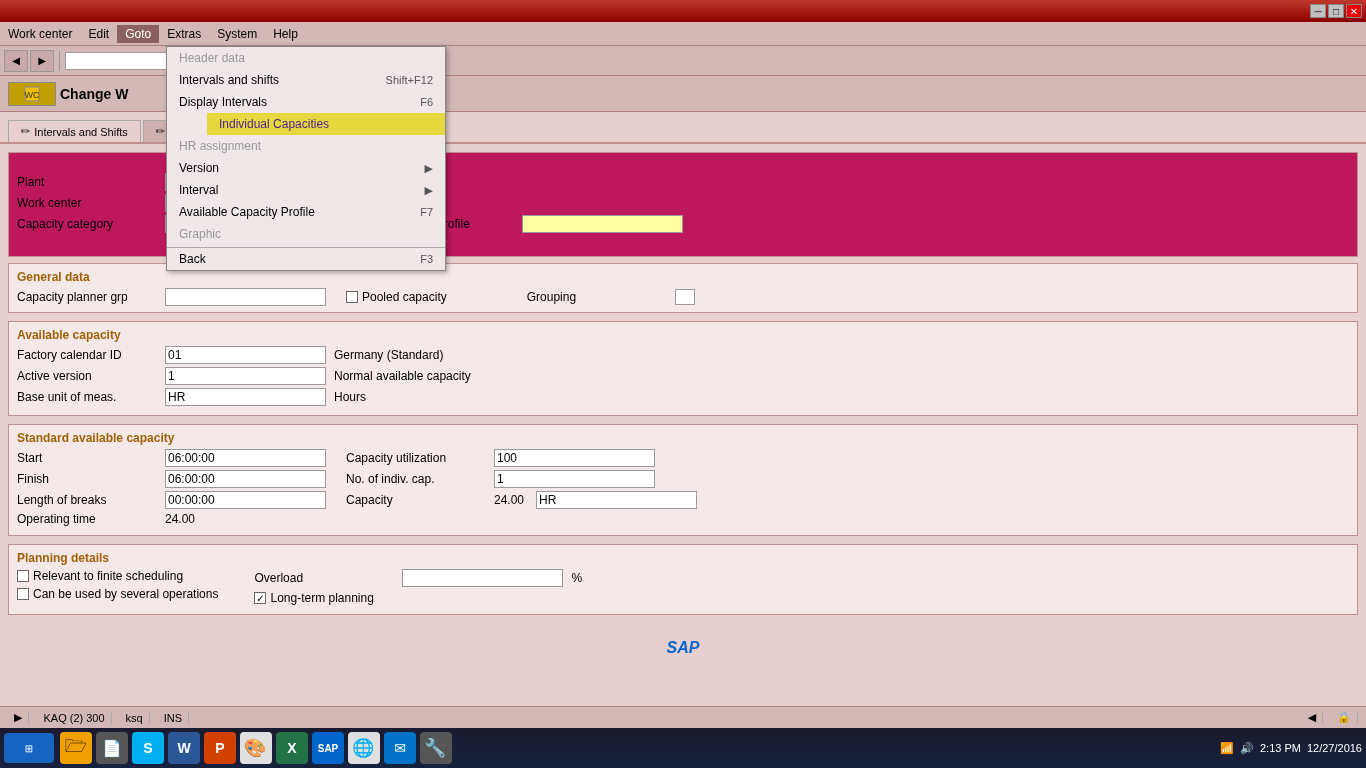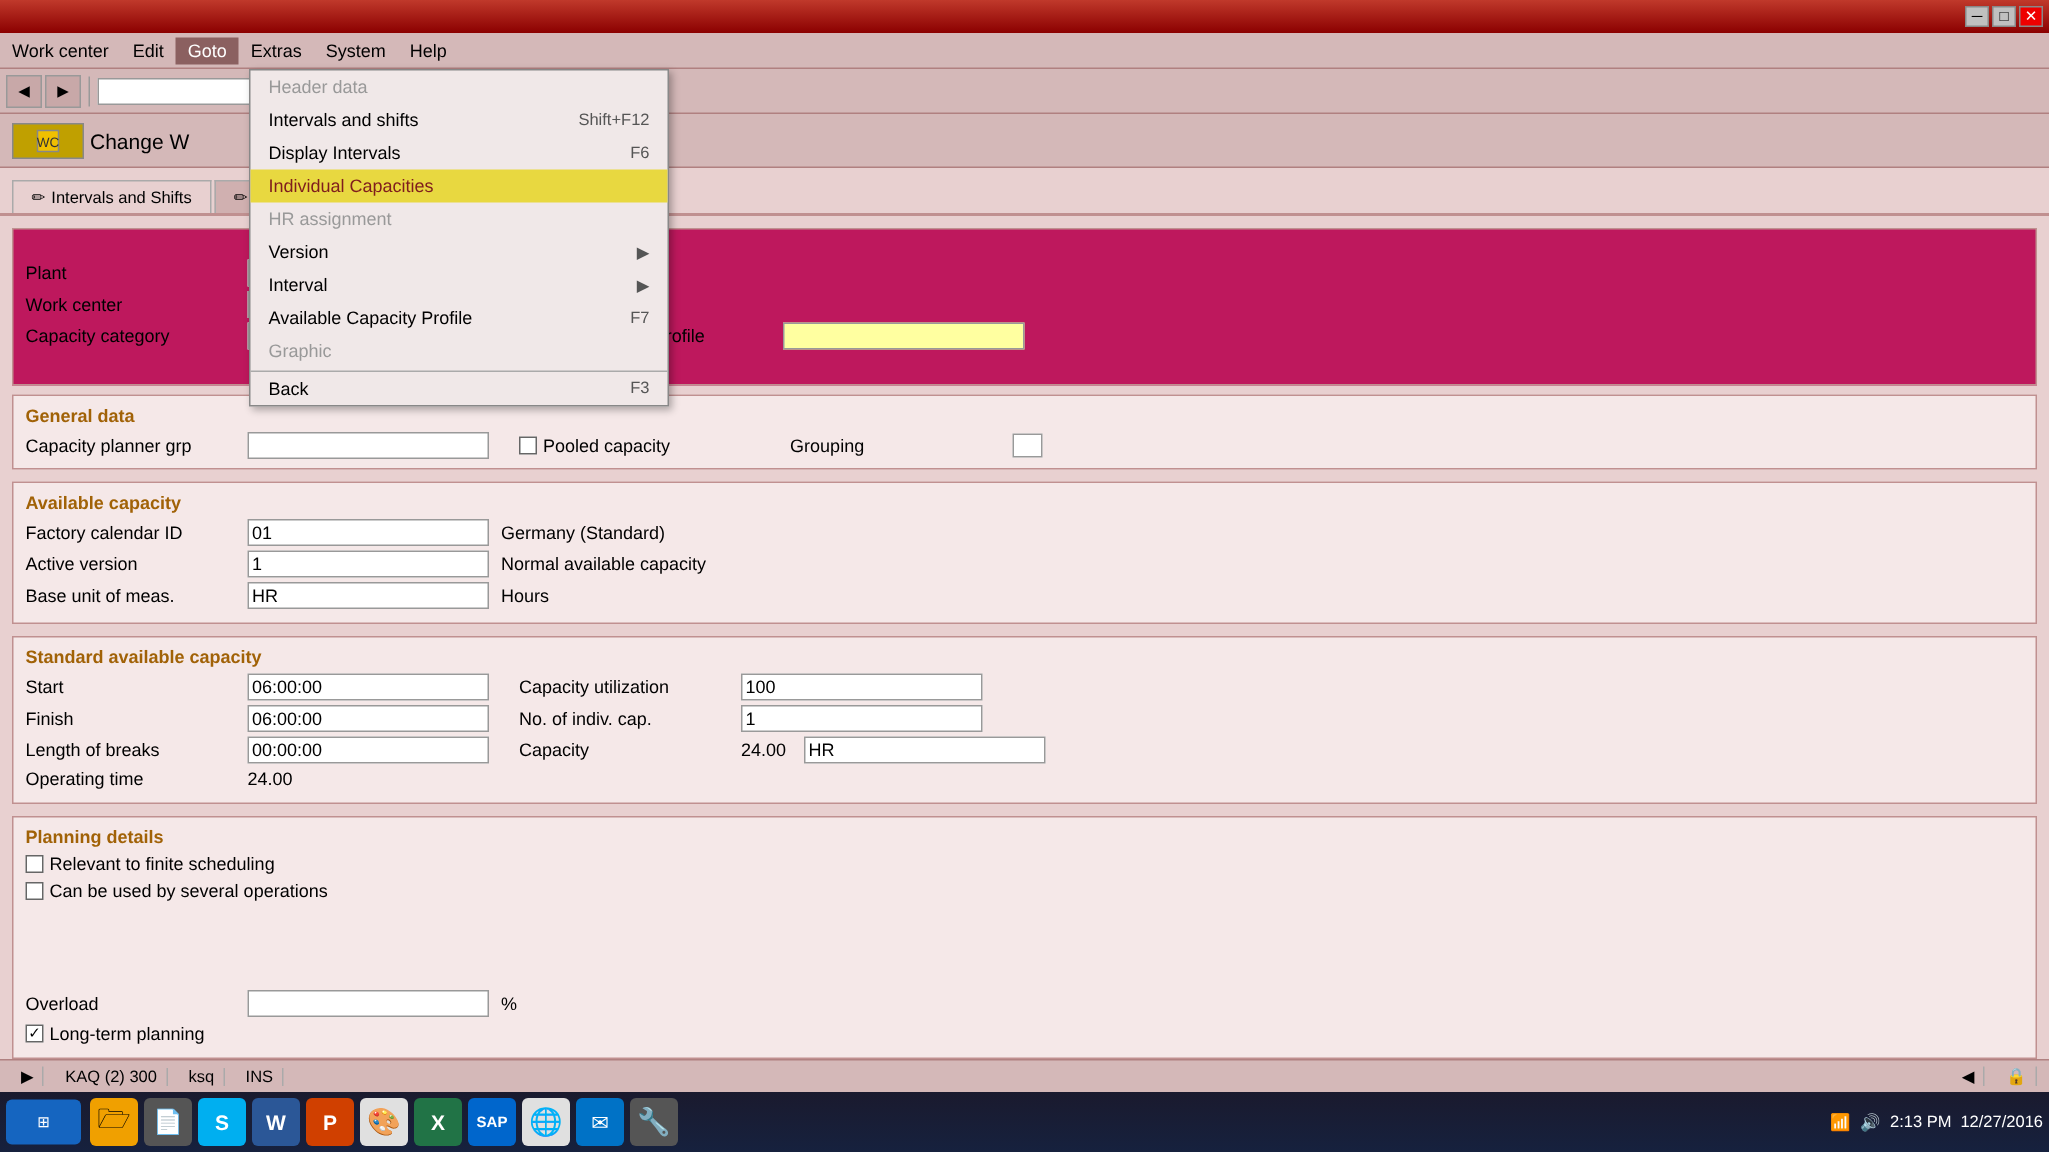--- a/index.html
+++ b/index.html
@@ -61,21 +61,22 @@
     .dropdown-item {
       padding: 4px 12px;
       cursor: pointer;
       display: flex;
       justify-content: space-between;
       align-items: center;
       font-size: 12px;
     }
     .dropdown-item.highlighted {
       background: #e8d840;
-      color: #7f1d1d;
+      color: #4c1d95;
+      margin-left: 40px;
     }
     .dropdown-item.disabled { color: #999; cursor: default; }
     .dropdown-item.separator { border-top: 1px solid #aaa; margin-top: 2px; padding-top: 4px; }
     .dropdown-item .shortcut { color: #555; font-size: 11px; }
 
     
     .toolbar {
       background: #d4b8b8;
       height: 30px;
       display: flex;
@@ -112,21 +113,21 @@
       border-bottom: 1px solid #b08080;
     }
     .app-icon {
       width: 48px; height: 24px;
       background: #c0a000;
       border: 1px solid #888;
       display: flex; align-items: center; justify-content: center;
       font-size: 10px; color: white;
     }
     .app-title {
-      font-weight: normal;
+      font-weight: bold;
       font-size: 14px;
       color: #000;
     }
 
     
     .tab-bar {
       background: #e8d0d0;
       height: 32px;
       display: flex;
       align-items: flex-end;
@@ -468,21 +469,21 @@
           <span class="form-label">Capacity</span>
           <span class="form-value">24.00</span>
           <input type="text" class="form-input" value="HR" style="min-width: 40px; margin-left: 4px;">
         </div>
       </div>
     </div>
   </div>
 
   <div class="form-section">
     <div class="section-title">Planning details</div>
-    <div style="display:flex; gap:56px;flex-direction:column;">
+    <div style="display:flex; gap:36px;">
       <div>
         <div class="form-row checkbox-wrap">
           <div class="checkbox"></div>
           <span>Relevant to finite scheduling</span>
         </div>
         <div class="form-row checkbox-wrap" style="margin-top:4px;">
           <div class="checkbox"></div>
           <span>Can be used by several operations</span>
         </div>
       </div>

